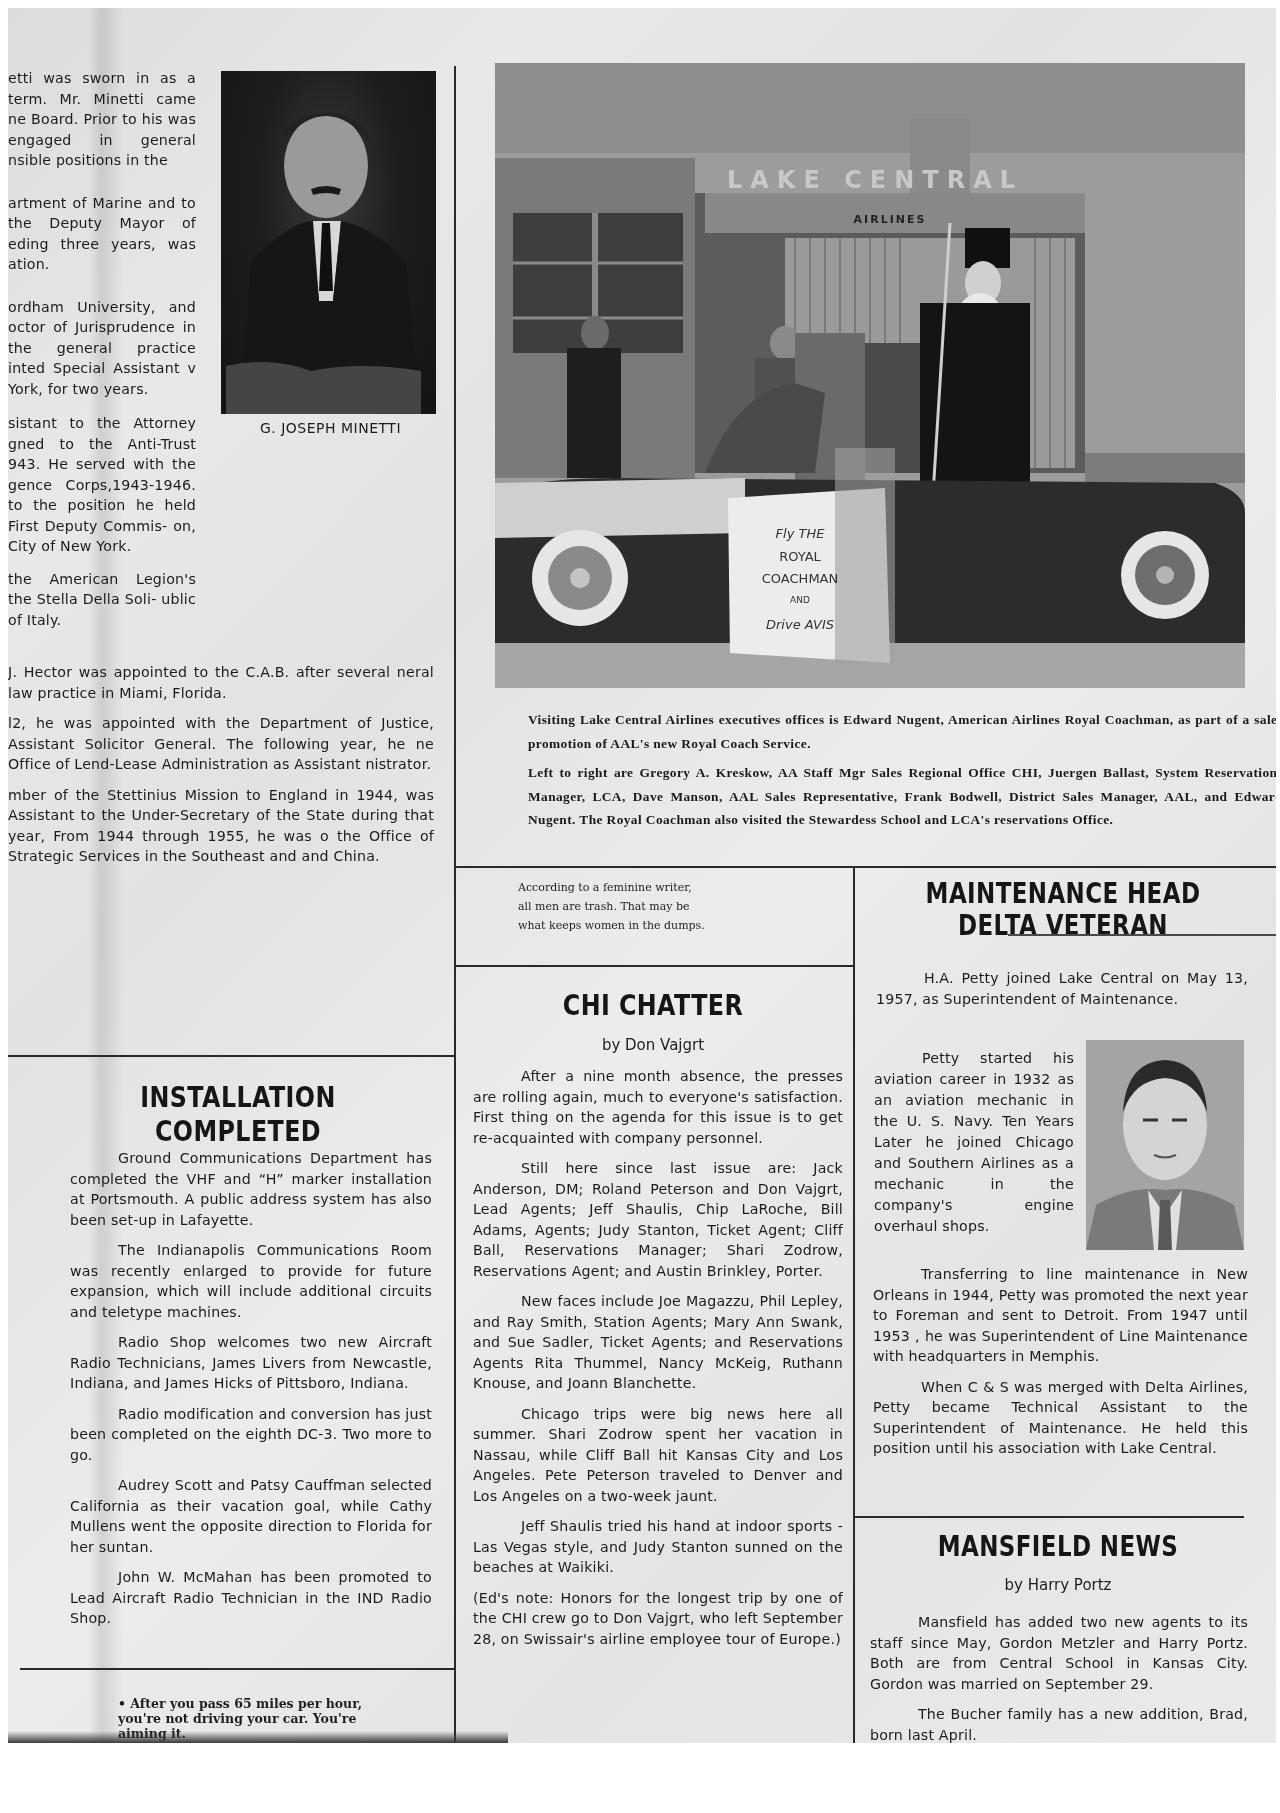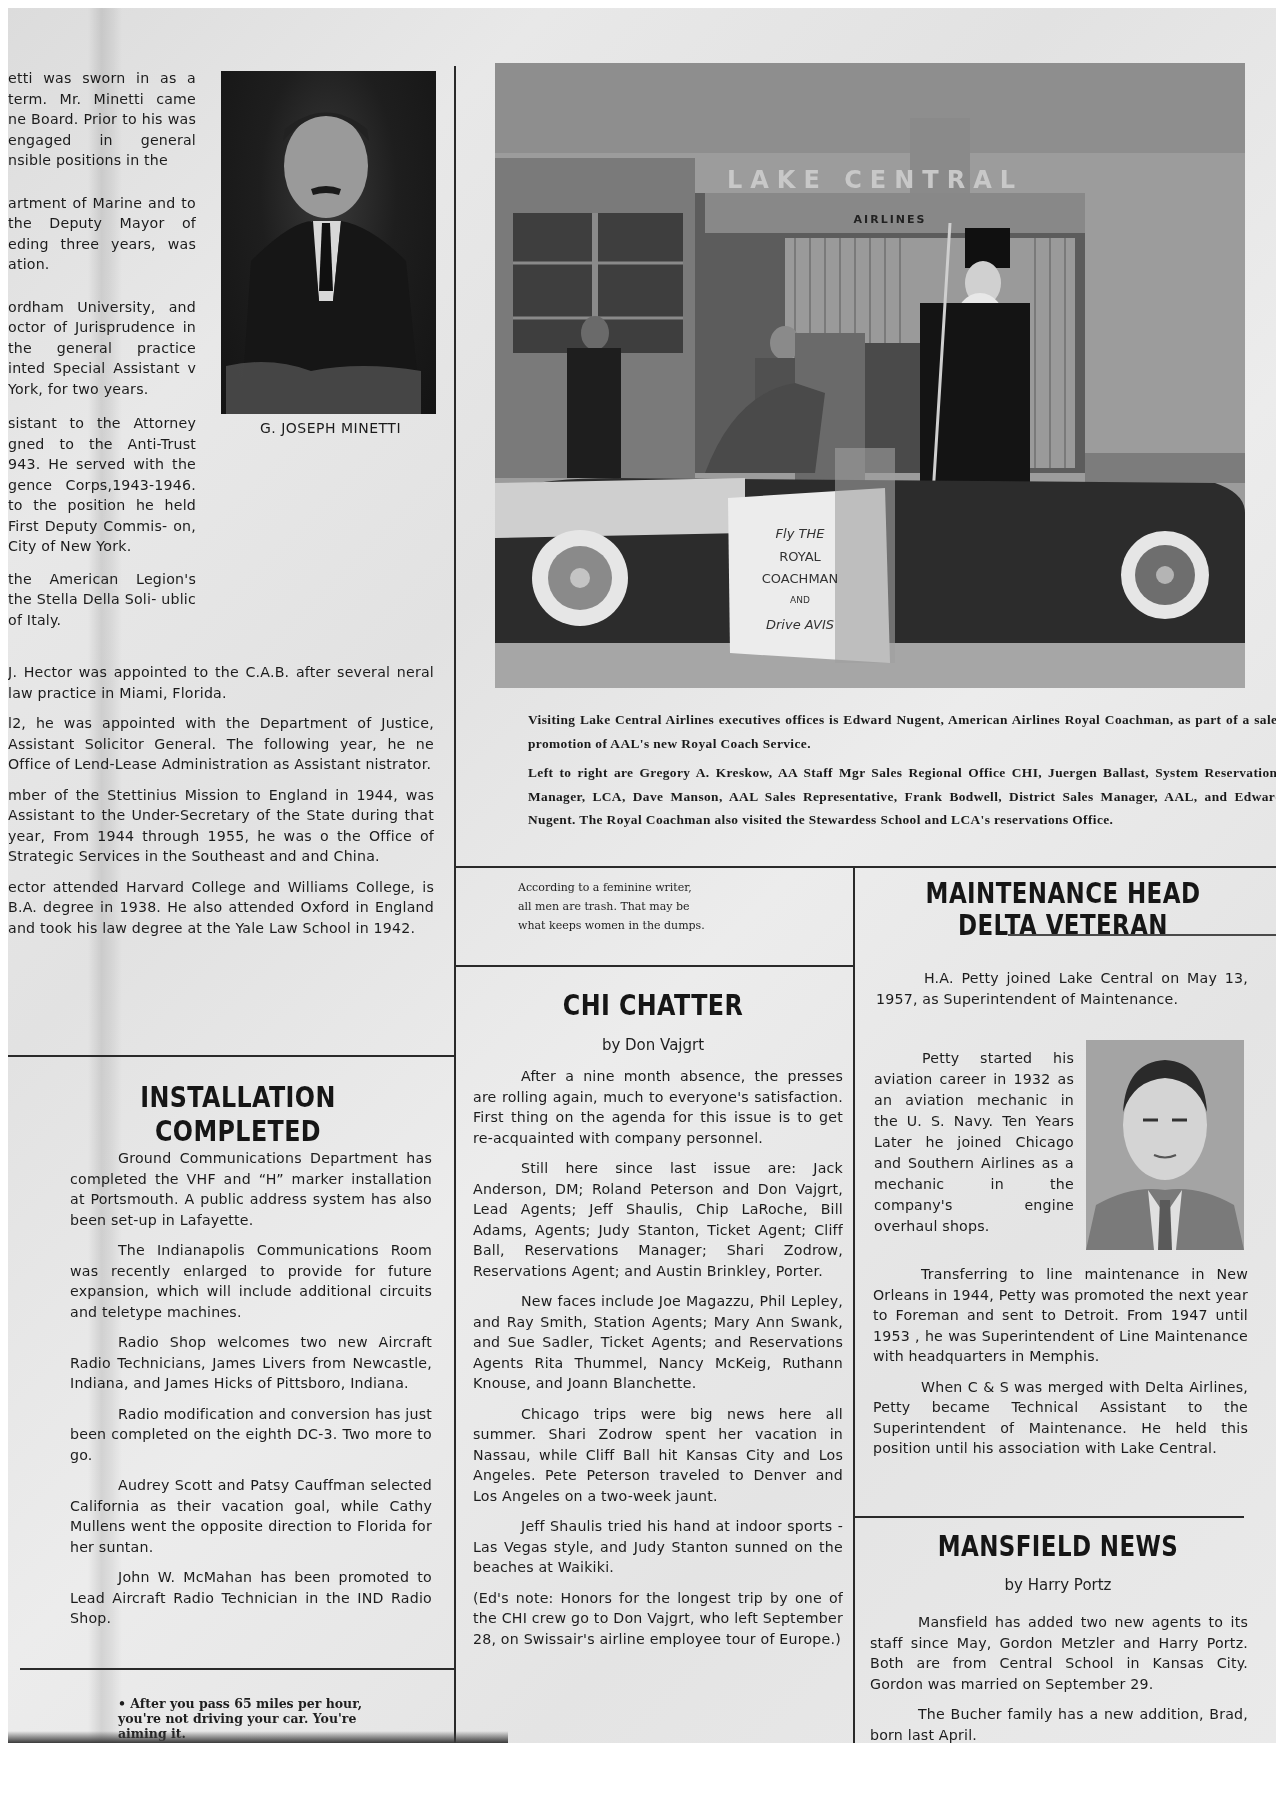--- a/index.html
+++ b/index.html
@@ -59,21 +59,20 @@
     </svg>
   </div>
   <div class="abs sans" style="left:220px; top:412px; width:205px; text-align:center; font-size:14px; letter-spacing:0.5px;">G. JOSEPH MINETTI</div>
 
   <div class="rule-v" style="left:446px; top:58px; height:1745px;"></div>
 
   <div class="abs sans col-text just" style="left:0px; top:654px; width:426px;">
     <p>J. Hector was appointed to the C.A.B. after several neral law practice in Miami, Florida.</p>
     <p>l2, he was appointed with the Department of Justice, Assistant Solicitor General. The following year, he ne Office of Lend-Lease Administration as Assistant nistrator.</p>
     <p>mber of the Stettinius Mission to England in 1944, was Assistant to the Under-Secretary of the State during that year, From 1944 through 1955, he was o the Office of Strategic Services in the Southeast and and China.</p>
-    <p>ector attended Harvard College and Williams College, is B.A. degree in 1938. He also attended Oxford in England and took his law degree at the Yale Law School in 1942.</p>
   </div>
 
   <div class="rule-h" style="left:0px; top:1047px; width:448px;"></div>
 
   <div class="abs head" style="left:20px; top:1072px; width:420px; font-size:29px;">INSTALLATION COMPLETED</div>
   <div class="abs sans col-text just" style="left:62px; top:1140px; width:362px;">
     <p class="indent">Ground Communications Department has completed the VHF and “H” marker installation at Portsmouth. A public address system has also been set-up in Lafayette.</p>
     <p class="indent">The Indianapolis Communications Room was recently enlarged to provide for future expansion, which will include additional circuits and teletype machines.</p>
     <p class="indent">Radio Shop welcomes two new Aircraft Radio Technicians, James Livers from Newcastle, Indiana, and James Hicks of Pittsboro, Indiana.</p>
     <p class="indent">Radio modification and conversion has just been completed on the eighth DC-3. Two more to go.</p>

